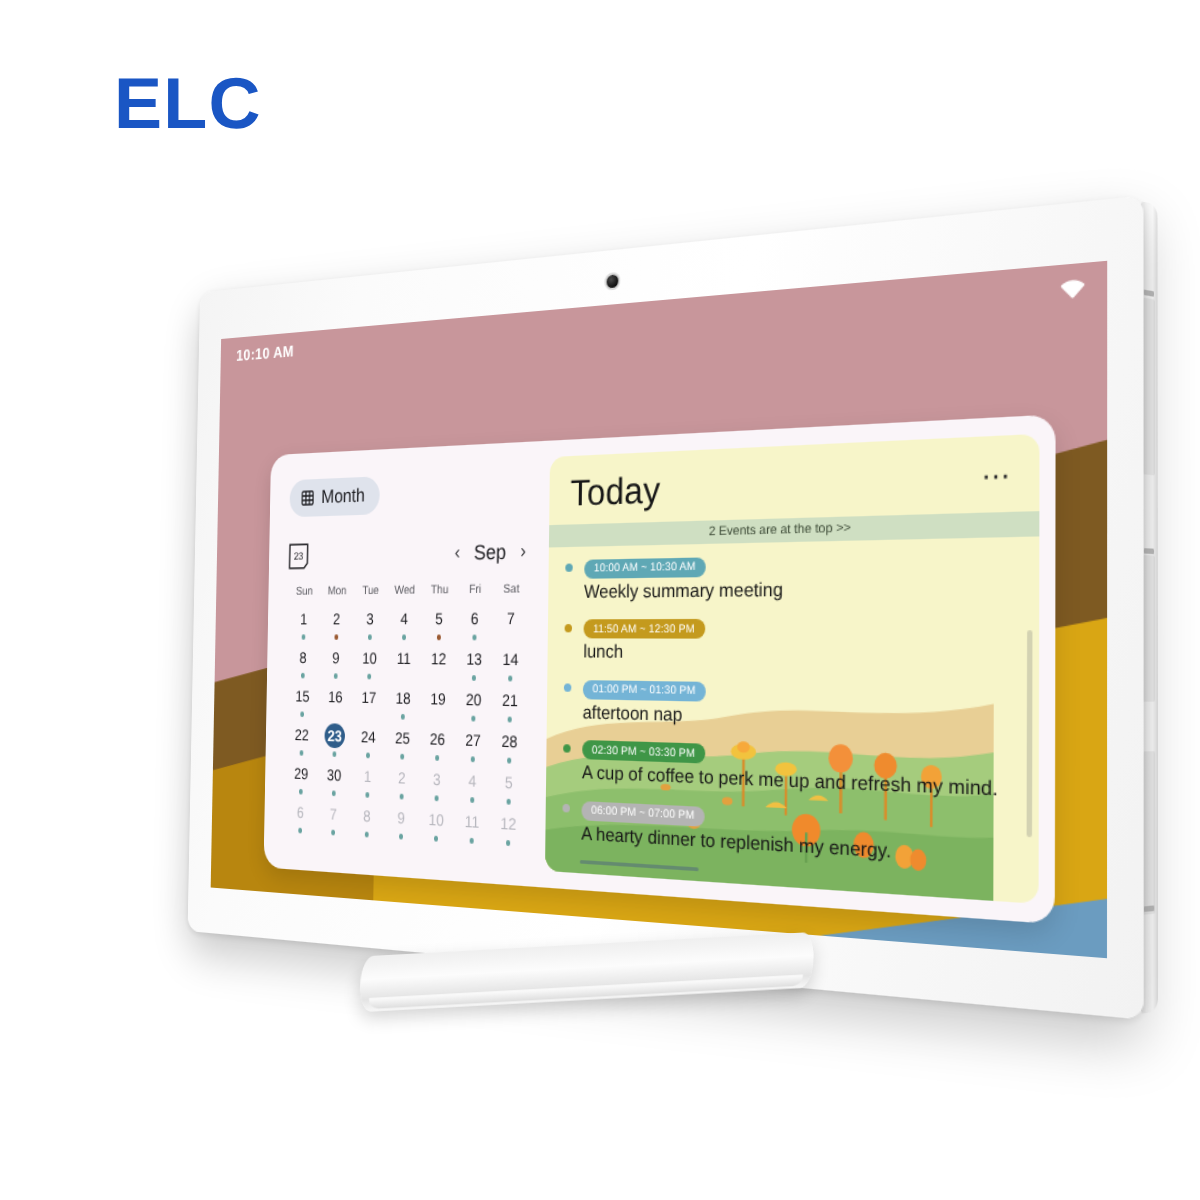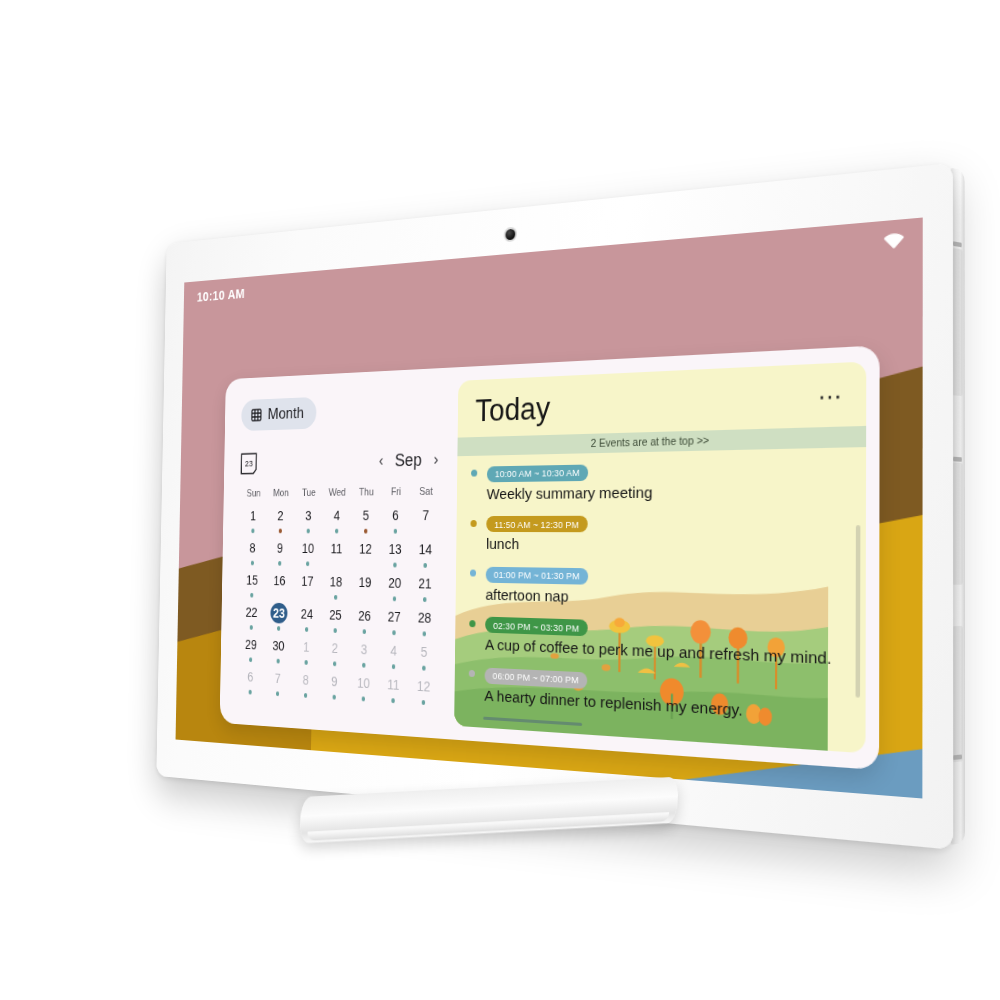--- a/index.html
+++ b/index.html
@@ -291,20 +291,21 @@
     width: 96%; height: 9px;
     background: linear-gradient(180deg, rgba(255,255,255,.9), #dedede);
     border-radius: 0 0 8px 8px;
   }
 </style>
 </head>
 <body>
 
 <div id="stage">
 
+  <div class="brand">ELC</div>
 
   <div id="tablet-wrap">
     <div id="tablet">
 
       <div class="device-body"></div>
 
       <div class="device-edge">
         <div class="edge-slot" style="top:12%;height:22%;"></div>
         <div class="edge-slot" style="top:44%;height:18%;"></div>
         <div class="edge-slot" style="top:68%;height:20%;"></div>

